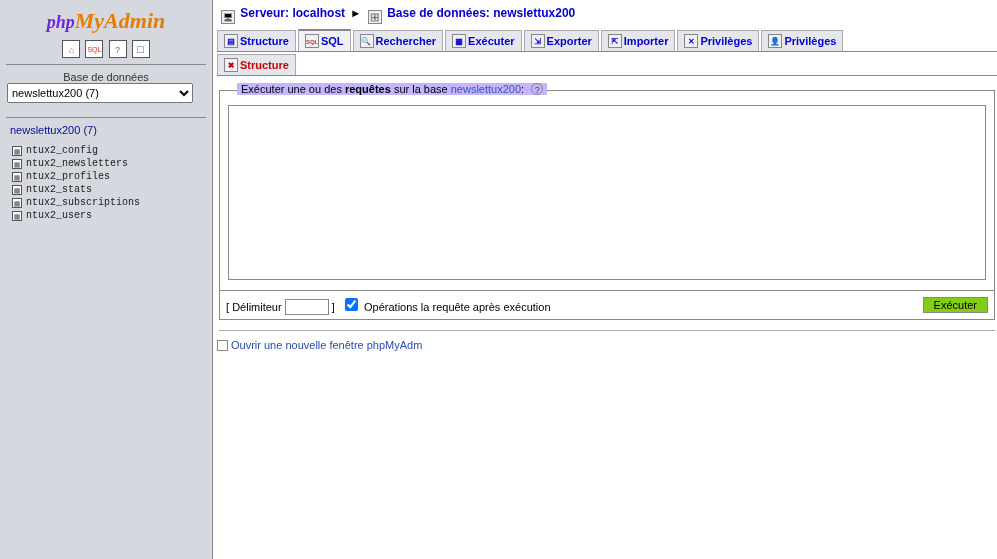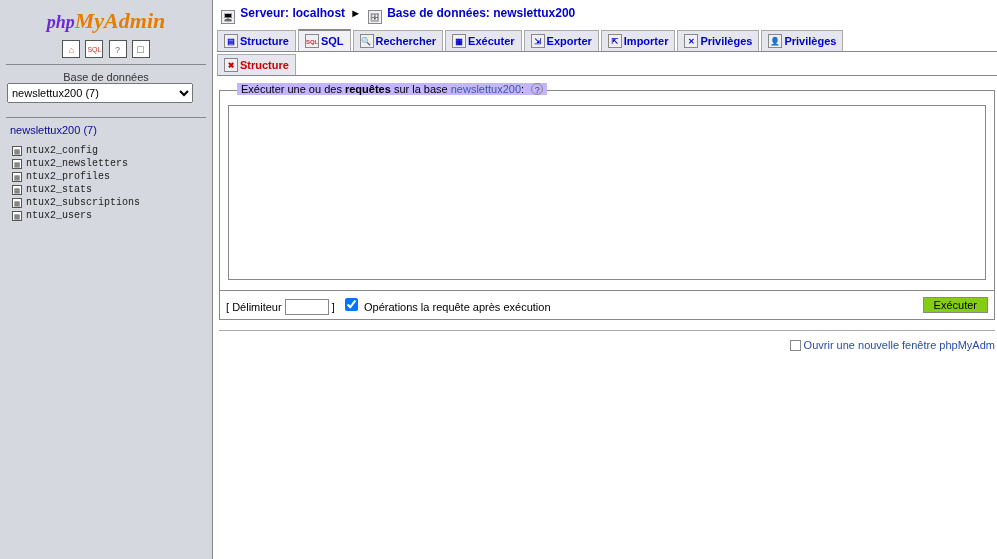--- a/index.html
+++ b/index.html
@@ -79,21 +79,21 @@
 .bottom-bar {
   display: flex; align-items: center; justify-content: space-between;
   border: 1px solid #888; border-top: none; margin: 0 2px; background: #fff;
   padding: 4px 6px;
 }
 .delim-input { width: 44px; font-size: 11px; border: 1px solid #888; height: 16px; }
 .exec-btn {
   font-size: 11px; padding: 1px 10px; border: 1px solid #888; background: #84cc16;
   cursor: pointer;
 }
-.footer-link { text-align: right; margin: 8px 2px 0 0; font-size: 11px; }
+.footer-link { margin: 8px 2px 0 0; font-size: 11px; }
 .footer-link a { color: #2a4ca8; text-decoration: none; }
 .hr { border-top: 1px solid #aaa; margin: 10px 2px 0 2px; }
 .win-icon { display: inline-block; width: 11px; height: 11px; border: 1px solid #888; background: #fff; margin-right: 3px; vertical-align: -2px; }
 </style>
 </head>
 <body>
 
 <div class="layout">
 
   <div class="sidebar">

